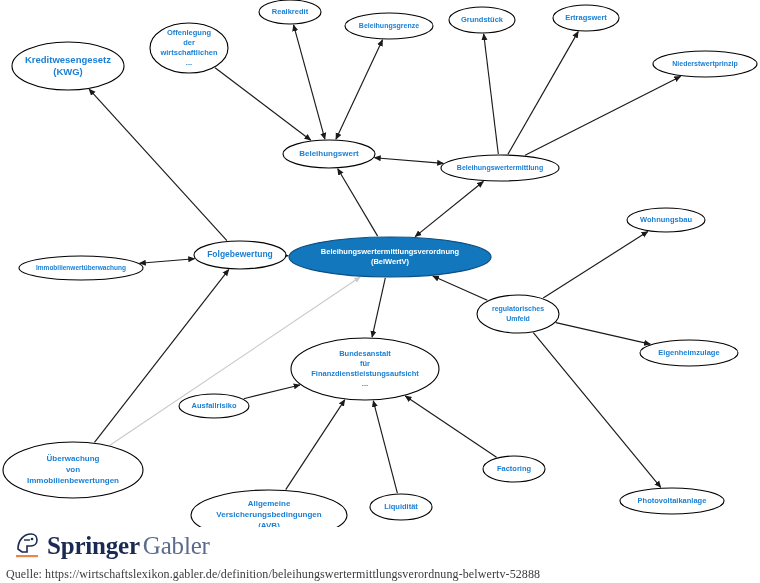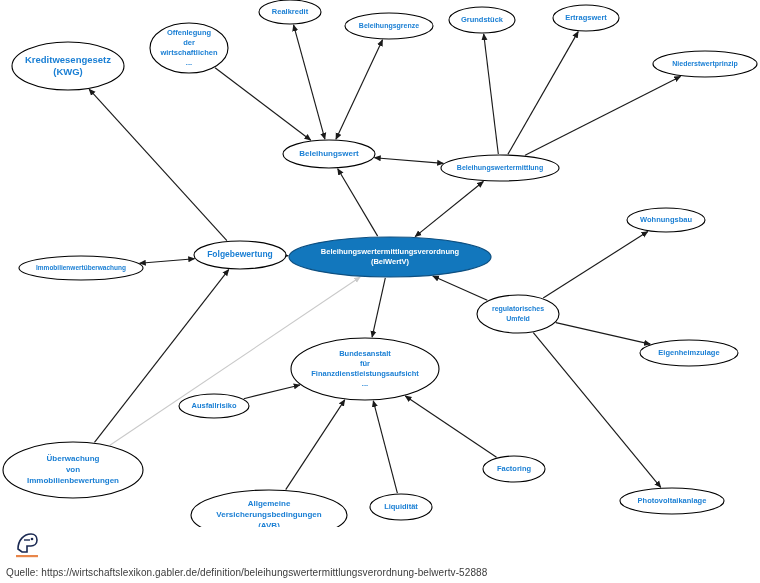--- a/index.html
+++ b/index.html
@@ -90,22 +90,22 @@
   }
   .word-gabler {
     color: #5b6b8c;
     font-weight: normal;
     margin-left: 3px;
   }
   #source-line {
     position: absolute;
     left: 6px;
     top: 40px;
-    font-family: Liberation Sans, sans-serif;
-    font-size: 10px;
+    font-family: Liberation Serif, serif;
+    font-size: 12px;
     color: #3b3b3b;
     white-space: nowrap;
     letter-spacing: 0.1px;
   }
 </style>
 </head>
 <body>
 
 <div id="graph-root">
   <svg id="graph-canvas" viewBox="0 0 760 583">
@@ -241,15 +241,18 @@
 <div id="footer">
   <div id="logo-row">
     <div id="logo-mark">
       <svg width="26" height="30" viewBox="0 0 26 30">
         <path d="M4 18 C4 9, 10 3, 17 3 C21 3, 23 6, 23 9 C23 13, 20 15, 17 15 L13 15 L13 21 L8 21 Z" fill="none" stroke="#1b2a53" stroke-width="1.6"></path>
         <path d="M10 9 L16 9" stroke="#1b2a53" stroke-width="1.4"></path>
         <circle cx="18" cy="8" r="1.3" fill="#1b2a53"></circle>
         <rect x="2" y="24" width="22" height="2.2" fill="#e8864a"></rect>
       </svg>
     </div>
+    <div id="logo-wordmark">
+      <span class="word-springer">Springer</span><span class="word-gabler">Gabler</span>
+    </div>
   </div>
   <div id="source-line">Quelle: https://wirtschaftslexikon.gabler.de/definition/beleihungswertermittlungsverordnung-belwertv-52888</div>
 </div>
 
 </body></html>

